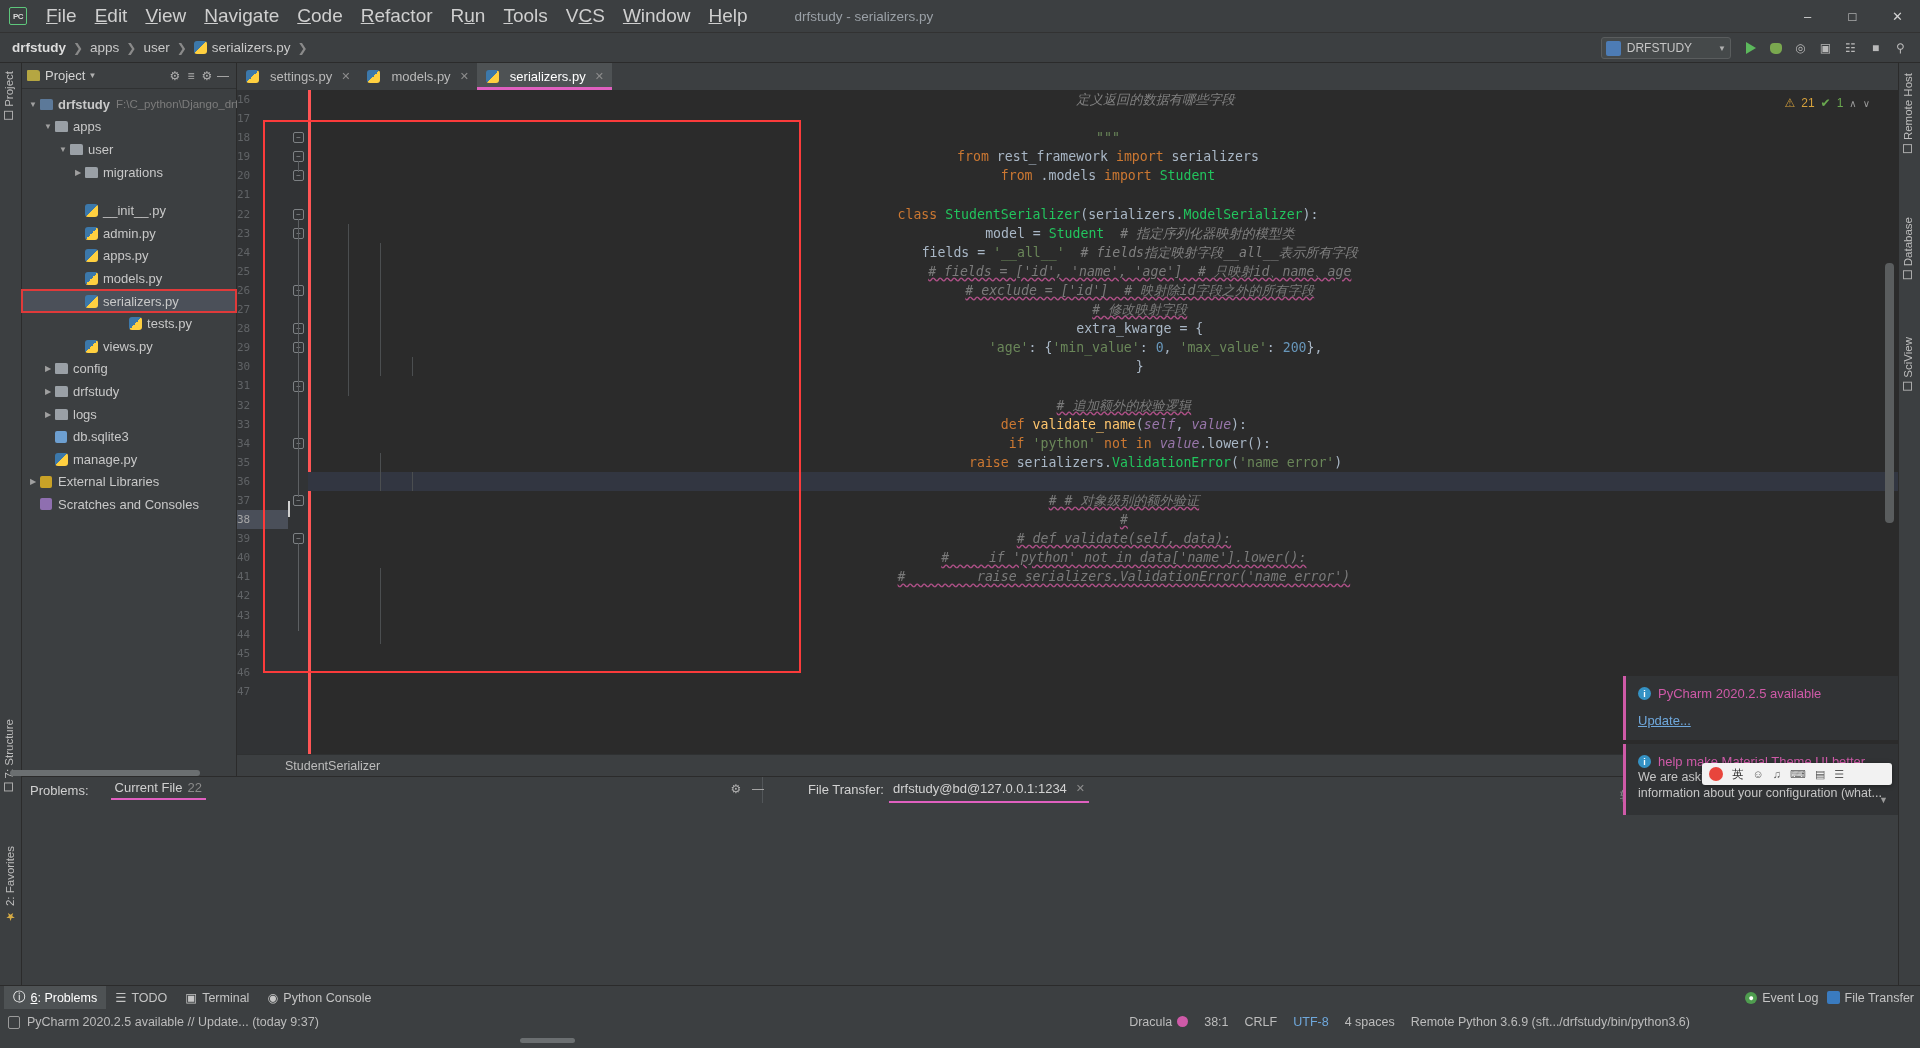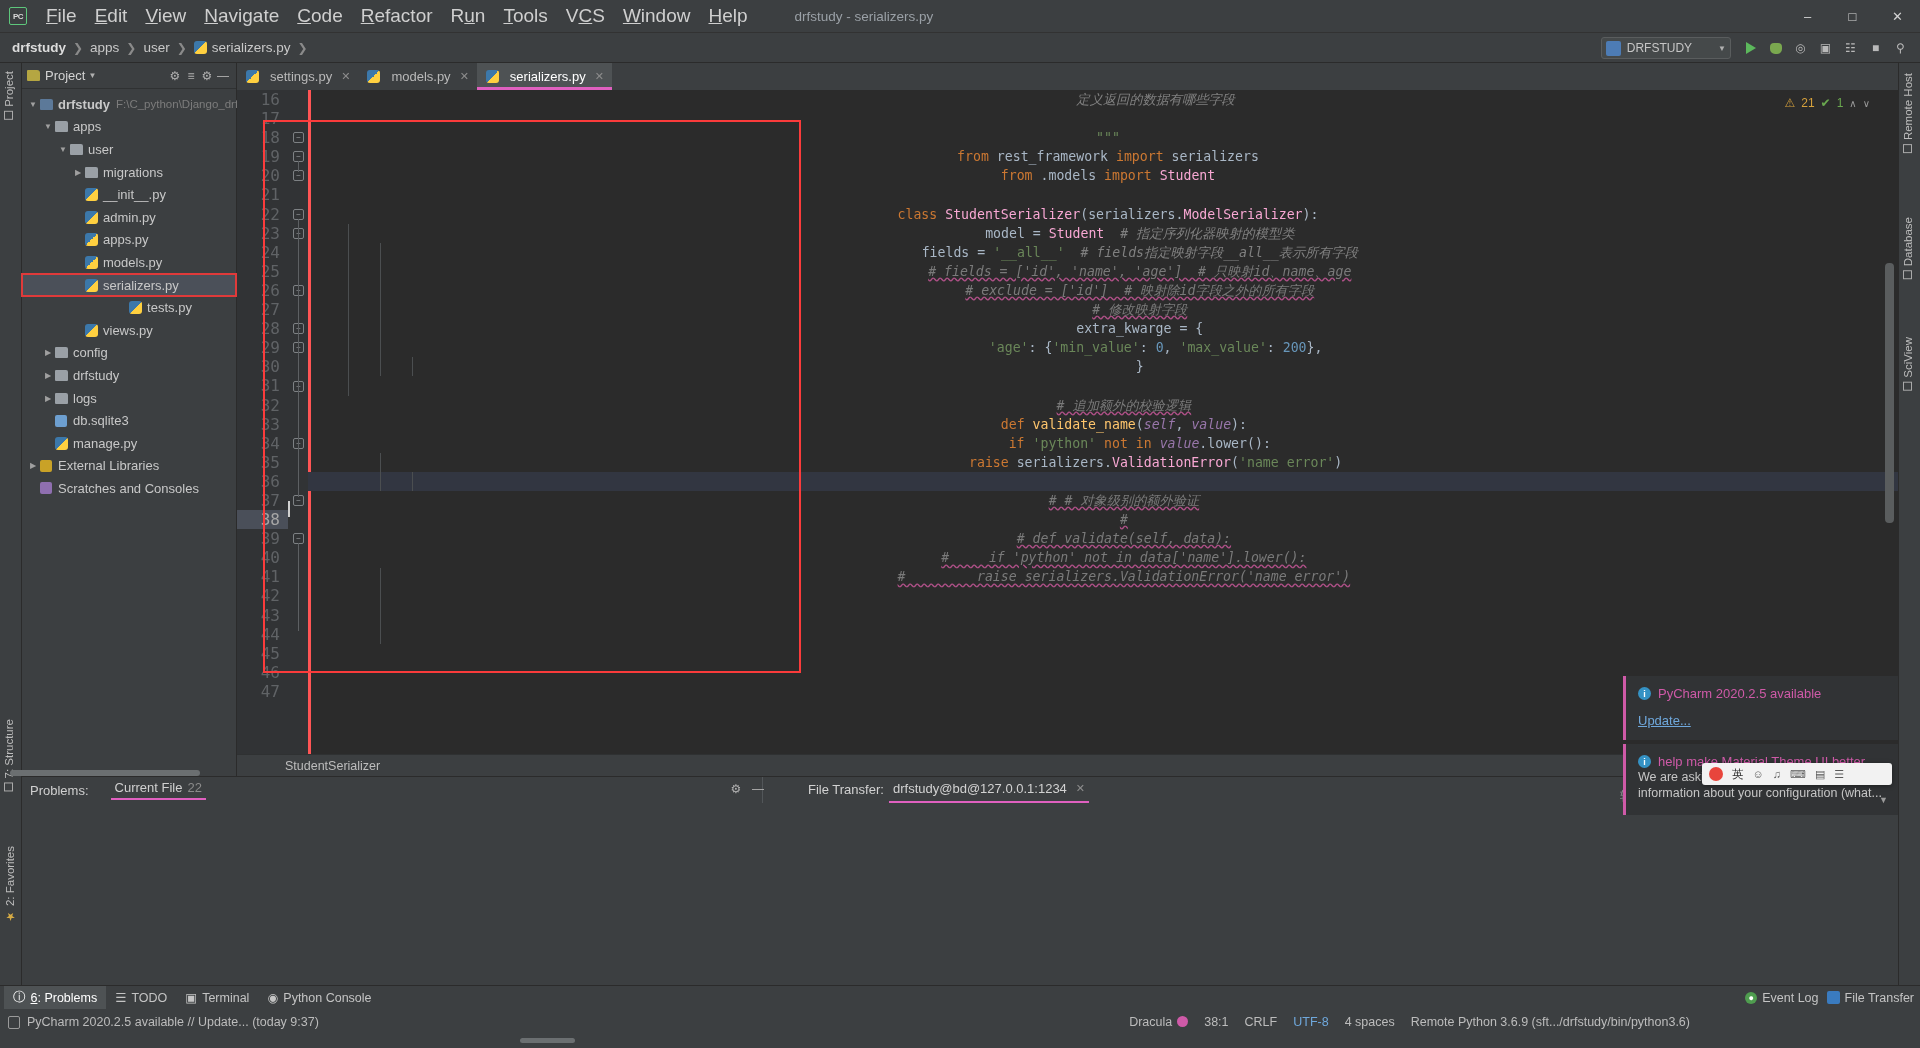--- a/index.html
+++ b/index.html
@@ -126,22 +126,22 @@
   .tab.active::after{content:"";position:absolute;left:0;right:0;bottom:0;height:3px;background:#e060c0;}
   .tab .x{ font-size:11px; color:#8d8d8d; margin-left:3px;}
   #codearea{
     position:absolute; left:0; top:27px; width:1661px; height:664px;
     background:#2b2b2b; overflow:hidden;
   }
   #gutter{
     position:absolute; left:0; top:0; width:51px; height:664px; background:#313335;
   }
   #gutter .gl{
-    height:19.1px; line-height:19.1px; text-align:right; padding-right:8px;
-    font-family:"DejaVu Sans Mono", monospace; font-size:16px; color:#606366;
+    height:19.1px; line-height:19.1px; padding-right:8px;
+    font-family:"DejaVu Sans Mono", monospace; font-size:11px; color:#606366;
   }
   #gutter .gl.cur{ background:#4a4f59; color:#a6a6a6;}
   #foldcol{ position:absolute; left:51px; top:0; width:20px; height:664px; background:#313335;}
   .fold{ position:absolute; left:5px; width:11px; height:11px; border:1px solid #7d8184; border-radius:2px;
          color:#9a9da0; font-size:8px; line-height:9px; text-align:center; background:#313335;}
   .foldline{ position:absolute; left:10px; width:1px; background:#5d6063;}
   #redline{ position:absolute; left:71px; top:0; width:3px; height:664px; background:#ff5555;}
   #codebody{
     position:absolute; left:71px; top:0; right:0; height:664px;
     font-family:"DejaVu Sans Mono", monospace; font-size:13.2px;text-align:center;
@@ -152,21 +152,21 @@
 
   
   .kw   { color:#cc7832; }
   .str  { color:#6a8759; }
   .num  { color:#6897bb; }
   .cmt  { color:#808080; font-style:italic; }
   .fn   { color:#ffc66d; }
   .ital { font-style:italic; }
   .def  { color:#a9b7c6; }
   .purp { color:#9876aa; }
-  .cy   { color:#f9a8d4; }
+  .cy   { color:#22c55e; }
   .cmtline{ color:#7a7a7a; font-style:italic; text-decoration:underline; text-decoration-style:wavy;
             text-decoration-color:#b05088;}
 
   #redbox{ position:absolute; left:263px; top:120px; width:538px; height:553px;
            border:2.5px solid #fb3b3b; pointer-events:none; z-index:9;}
   #caret{ position:absolute; left:288px; top:501px; width:1.5px; height:16px; background:#d0d0d0; z-index:8;}
 
   
   #inspect{
     position:absolute; right:28px; top:33px; display:flex; align-items:center; gap:6px;
@@ -381,21 +381,21 @@
         </span>
         <span class="lbl">user</span>
       </div>
       <div class="row" style="padding-left: 49px;">
         <span class="tw">▶</span>
         <span class="ic">
           <span class="ico-folder"></span>
         </span>
         <span class="lbl">migrations</span>
       </div>
-      <div class="row" style="padding-left: 49px;">
+      <div class="row" style="padding-left: 49px; margin-top: 16px;">
         <span class="tw"></span>
         <span class="ic">
           <span class="ico-py"></span>
         </span>
         <span class="lbl">__init__.py</span>
       </div>
       <div class="row" style="padding-left: 49px;">
         <span class="tw"></span>
         <span class="ic">
           <span class="ico-py"></span>

